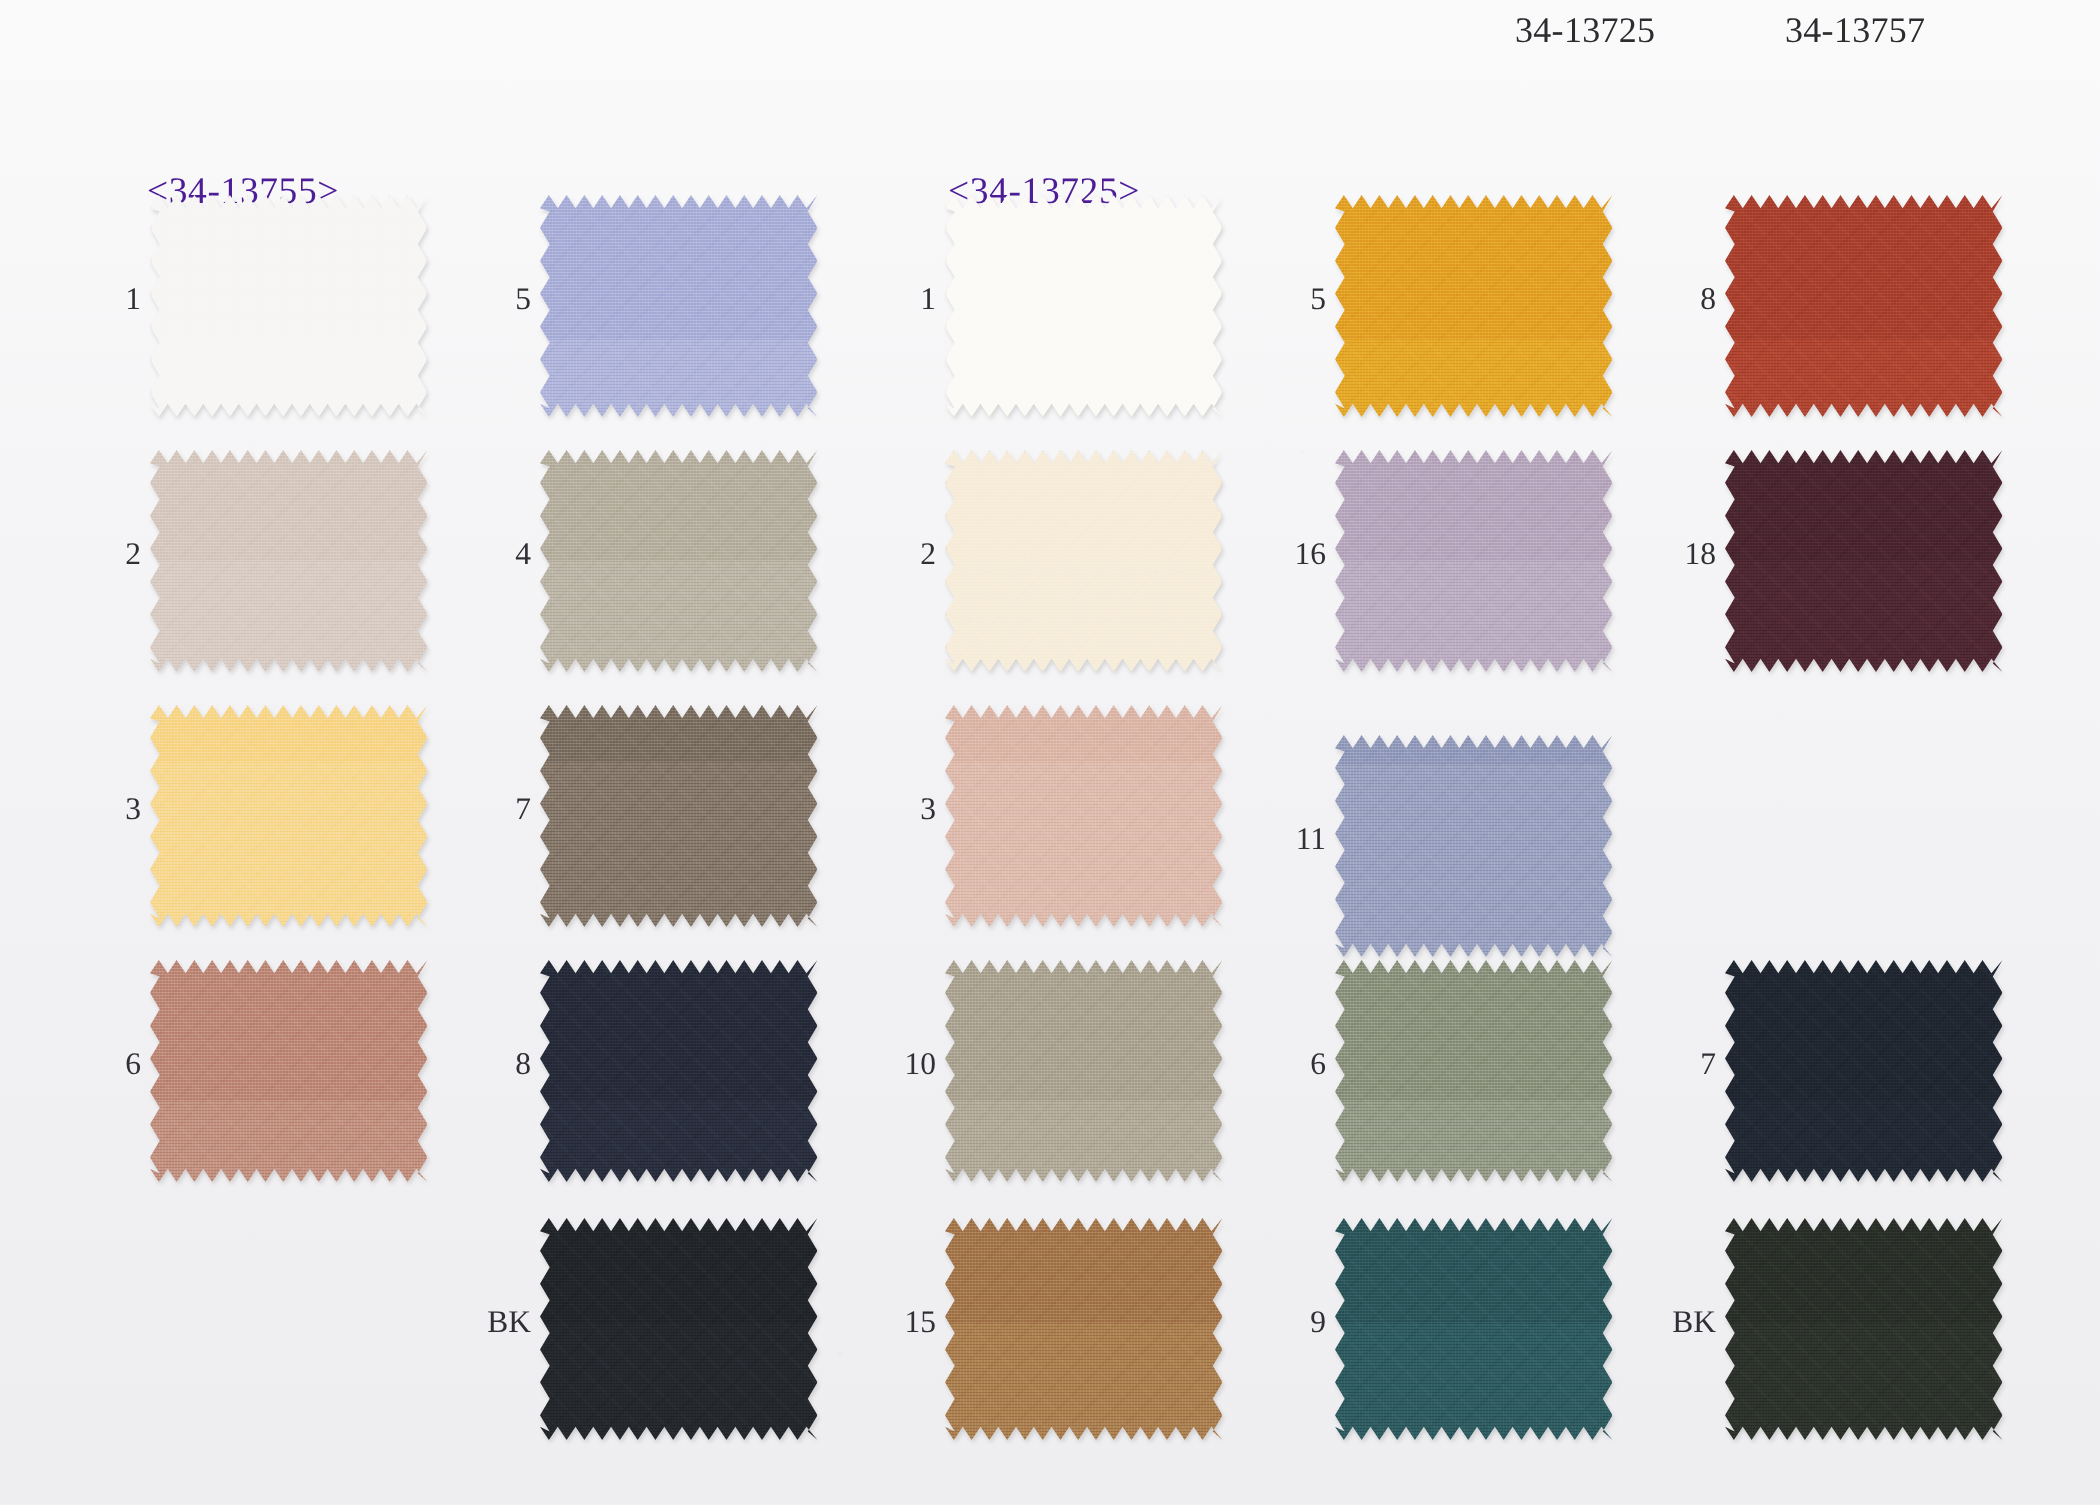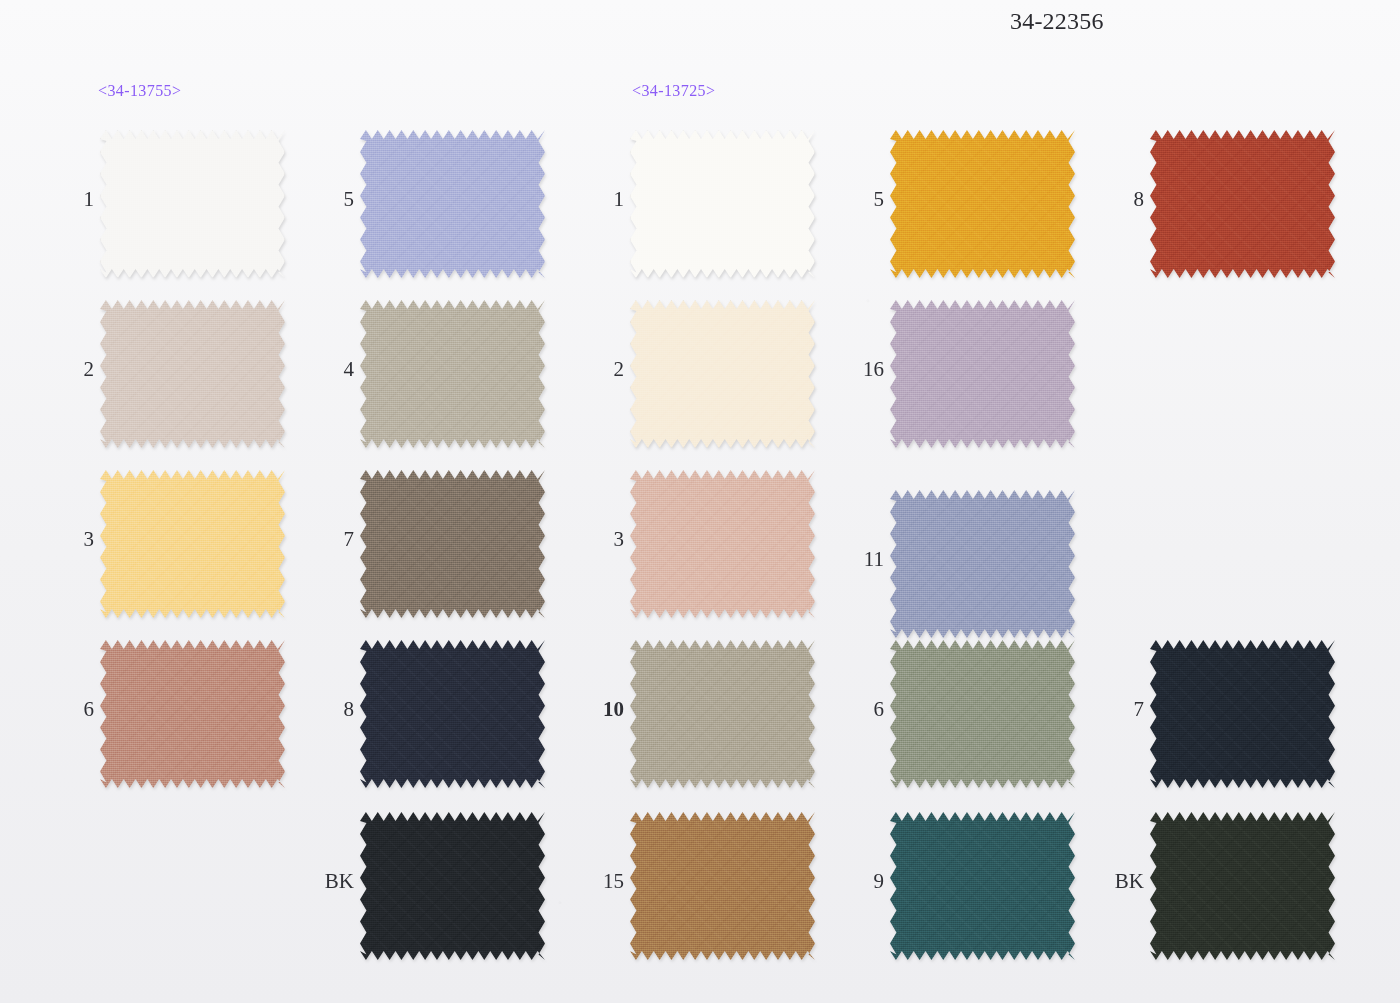--- a/index.html
+++ b/index.html
@@ -48,24 +48,25 @@
     letter-spacing: 0.2px;
   }
   .code-block .code {
     line-height: 34px;
     white-space: nowrap;
   }
 
   
   .group-title {
     position: absolute;
-    font-size: 16px;
-    color: #8b5cf6;
+    font-size: 25px;
+    color: #4c1d95;
     letter-spacing: 0.4px;
     white-space: nowrap;
+    margin-top: 32px;
   }
   .group-title.g1 { left: 98px;  top: 82px; }
   .group-title.g2 { left: 632px; top: 82px; text-align: center; }
 
   
   .grid {
     position: absolute;
     left: 0;
     top: 0;
     width: 1400px;
@@ -177,21 +178,22 @@
   .chip.light-chip::after  { opacity: 0.35; }
 </style>
 </head>
 <body>
 
 <div class="paper-grain"></div>
 
 <div class="sheet">
 
   <div class="code-block">
-    <div class="code">34-22356</div>
+    <div class="code">34-13725</div>
+    <div class="code">34-13757</div>
   </div>
 
   <div class="group-title g1">&lt;34-13755&gt;</div>
   <div class="group-title g2">&lt;34-13725&gt;</div>
 
   <div class="grid" id="swatch-grid">
       <div class="cell" style="left: 60px; top: 130px;">
         <div class="cell-label">1</div>
         <div class="chip-wrap">
           <div class="chip light-chip" style="background: rgb(247, 246, 244);"></div>
@@ -256,21 +258,21 @@
         <div class="chip-wrap">
           <div class="chip light-chip" style="background: rgb(247, 236, 217);"></div>
         </div>
       </div>
       <div class="cell" style="left: 590px; top: 470px;">
         <div class="cell-label">3</div>
         <div class="chip-wrap">
           <div class="chip" style="background: rgb(220, 183, 168);"></div>
         </div>
       </div>
-      <div class="cell" style="left: 590px; top: 640px; font-weight: bold;">
+      <div class="cell" style="left: 590px; top: 640px;">
         <div class="cell-label wide">10</div>
         <div class="chip-wrap">
           <div class="chip" style="background: rgb(171, 164, 146);"></div>
         </div>
       </div>
       <div class="cell" style="left: 590px; top: 812px;">
         <div class="cell-label wide">15</div>
         <div class="chip-wrap">
           <div class="chip" style="background: rgb(164, 119, 76);"></div>
         </div>
@@ -304,20 +306,26 @@
         <div class="chip-wrap">
           <div class="chip" style="background: rgb(44, 86, 90);"></div>
         </div>
       </div>
       <div class="cell" style="left: 1110px; top: 130px;">
         <div class="cell-label">8</div>
         <div class="chip-wrap">
           <div class="chip" style="background: rgb(169, 65, 47);"></div>
         </div>
       </div>
+      <div class="cell" style="left: 1110px; top: 300px;">
+        <div class="cell-label wide">18</div>
+        <div class="chip-wrap">
+          <div class="chip" style="background: rgb(74, 38, 48);"></div>
+        </div>
+      </div>
       <div class="cell" style="left: 1110px; top: 640px;">
         <div class="cell-label">7</div>
         <div class="chip-wrap">
           <div class="chip" style="background: rgb(32, 39, 49);"></div>
         </div>
       </div>
       <div class="cell" style="left: 1110px; top: 812px;">
         <div class="cell-label wide">BK</div>
         <div class="chip-wrap">
           <div class="chip" style="background: rgb(42, 48, 41);"></div>

